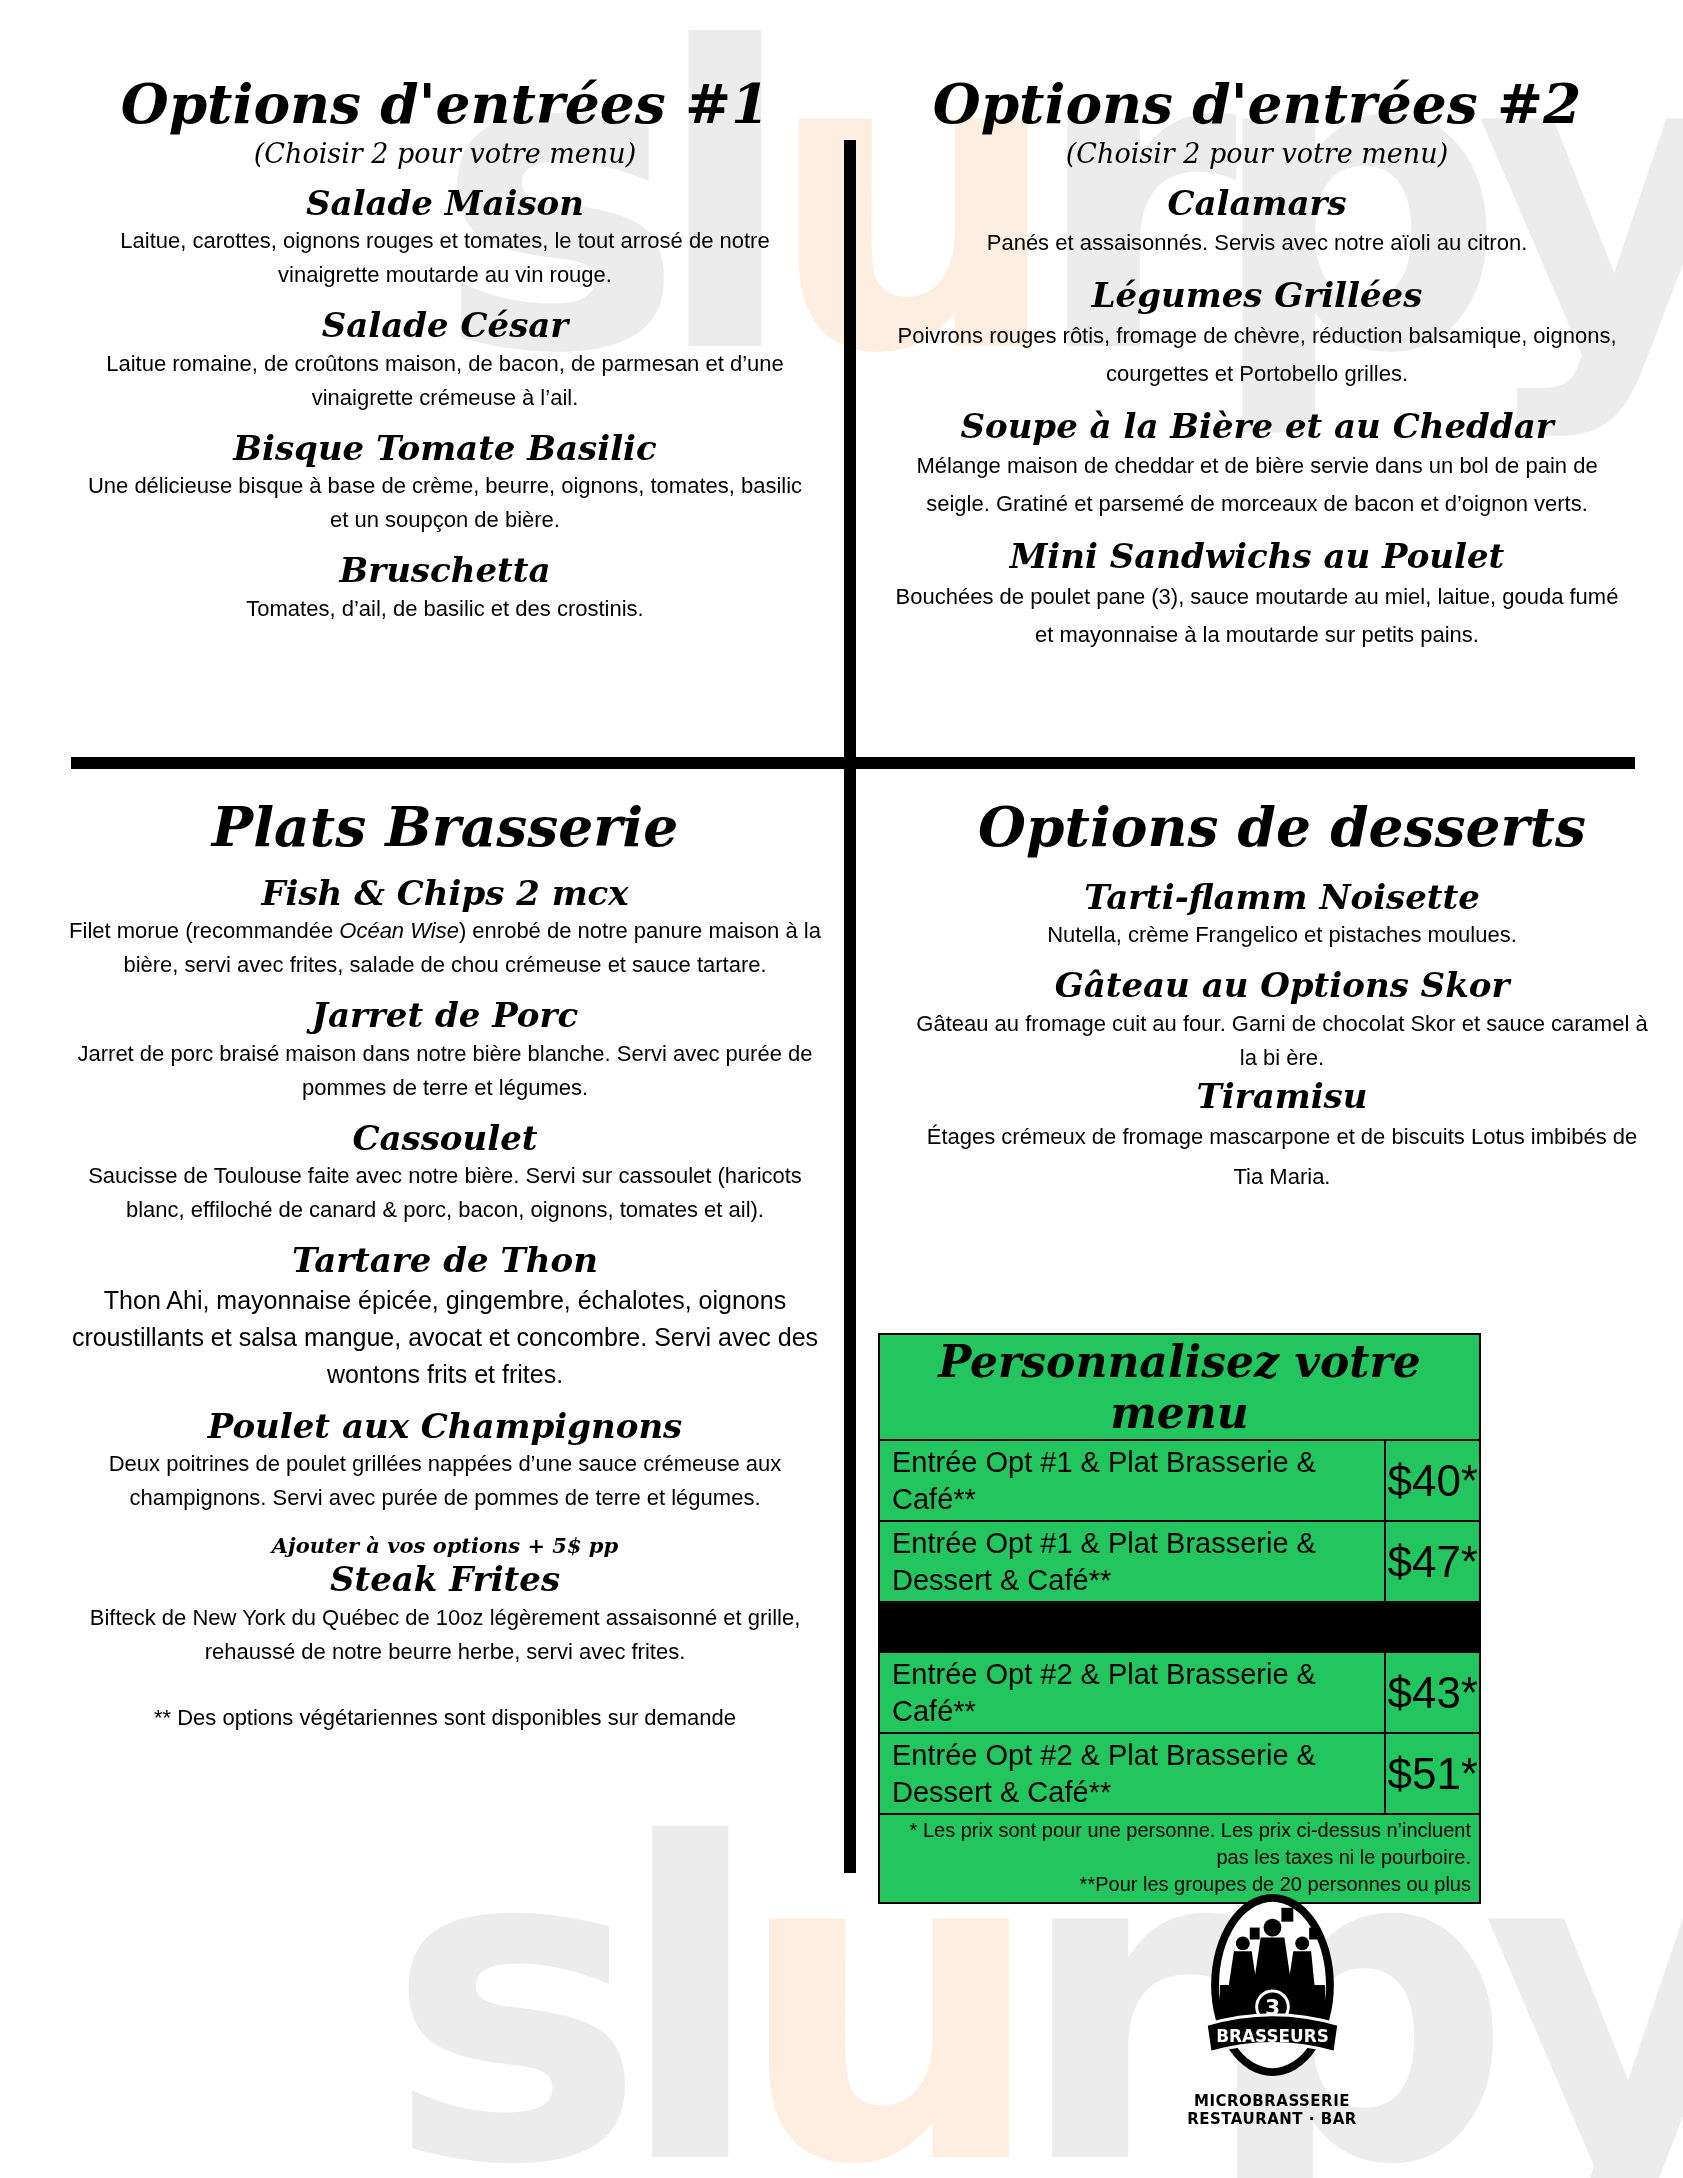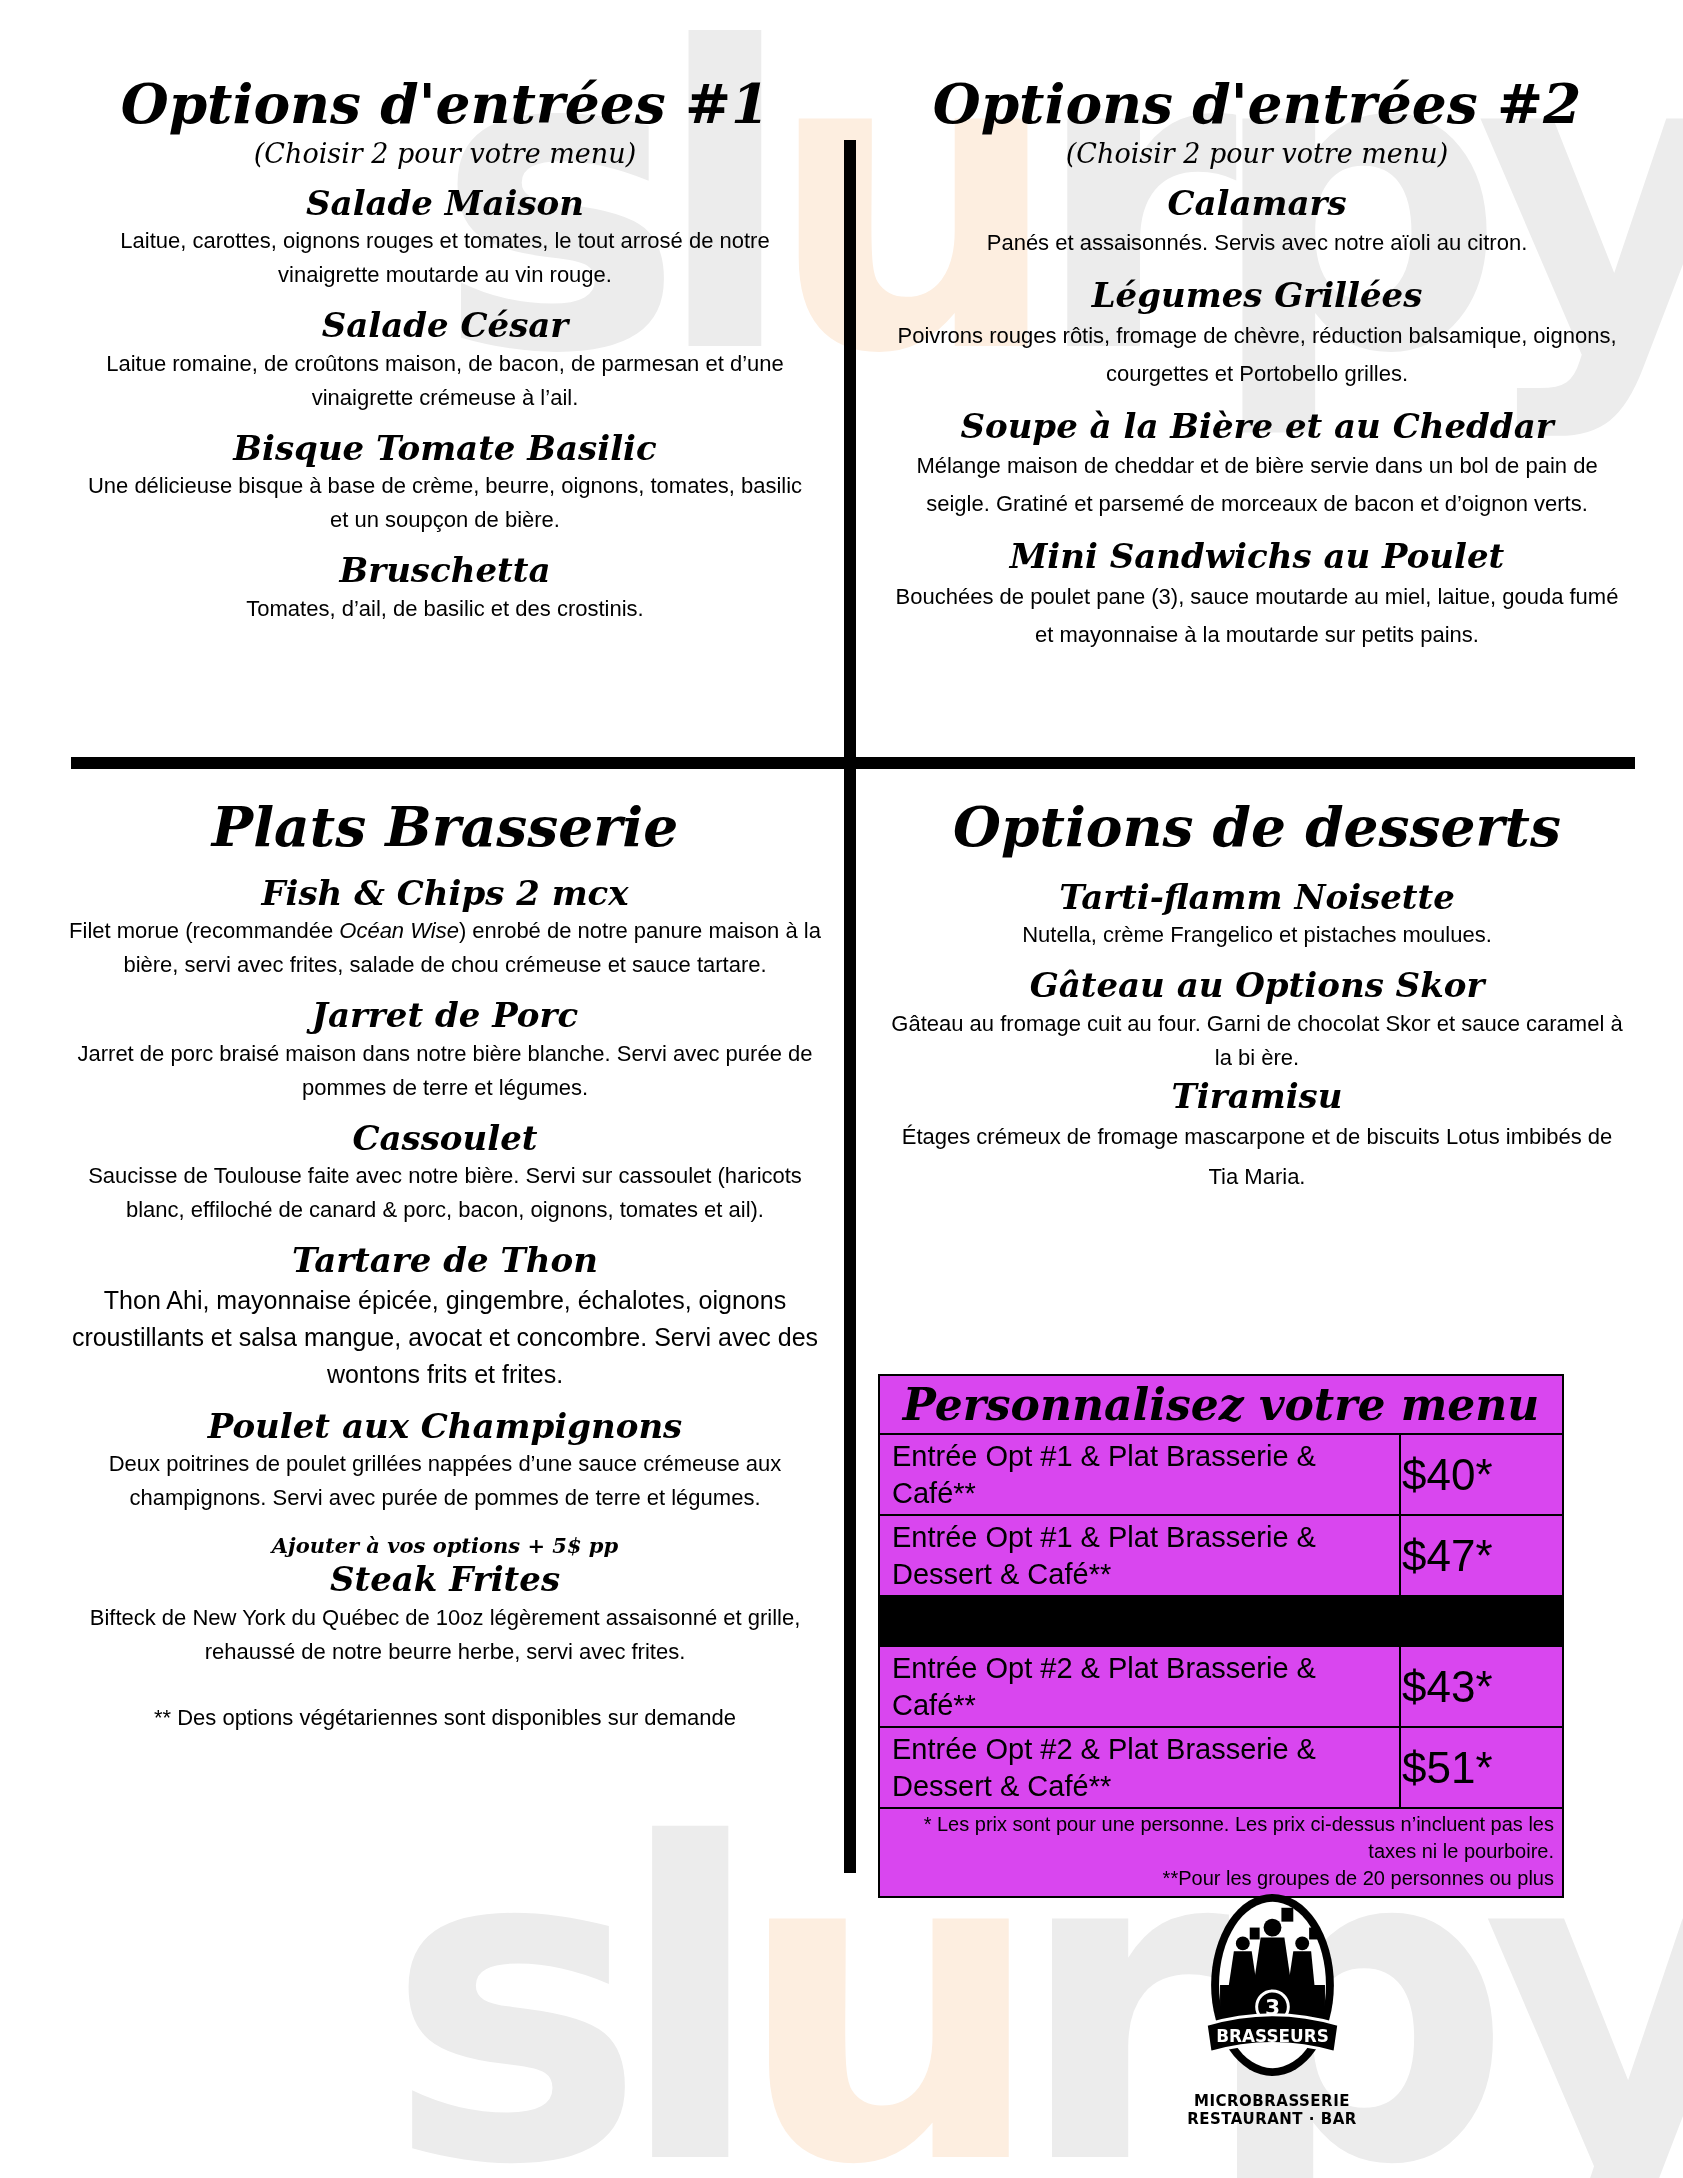--- a/index.html
+++ b/index.html
@@ -8,36 +8,36 @@
   .watermark { position: absolute; font-family: "DejaVu Sans", sans-serif; font-weight: bold; pointer-events: none; user-select: none; }
   .wm-top { left: 436px; top: -40px; font-size: 416px; letter-spacing: -30px; transform: rotate(0deg); }
   .wm-bot { left: 386px; top: 1752px; font-size: 436px; letter-spacing: -30px; }
   .wm-grey { color: #ececec; }
   .wm-orange { color: #fdeee0; }
 
   .quadrant { position: absolute; text-align: center; }
   .q1 { left: 59px; top: 74px; width: 772px; }
   .q2 { left: 871px; top: 74px; width: 772px; }
   .q3 { left: 59px; top: 797px; width: 772px; }
-  .q4 { left: 871px; top: 797px; width: 772px; }
+  .q4 { left: 896px; top: 797px; width: 772px; }
 
   .section-title { font-family: "DejaVu Serif", serif; font-style: italic; font-size: 55px; line-height: 1.1; margin: 0; }
   .section-sub { font-family: "DejaVu Serif", serif; font-style: italic; font-size: 27px; line-height: 1.2; margin: 3px 0 12px 0; }
   .item-name { font-family: "DejaVu Serif", serif; font-style: italic; font-weight: bold; font-size: 34px; line-height: 1.25; margin: 0; }
   .item-desc { font-family: "Liberation Sans", sans-serif; font-size: 22px; line-height: 34px; margin: 0 auto 12px auto; width: 733px; }
   .q2 .item-desc { line-height: 38px; }
   .q3 .item-desc { line-height: 34px; width: 762px; }
   .ital { font-style: italic; }
   .note-small { font-family: "DejaVu Serif", serif; font-style: italic; font-weight: bold; font-size: 21px; margin: 18px 0 0 0; }
   .veg-note { font-family: "Liberation Sans", sans-serif; font-size: 22px; margin-top: 36px; }
 
   .vline { position: absolute; left: 844px; top: 140px; width: 12px; height: 1733px; background: #000; }
   .hline { position: absolute; left: 71px; top: 757px; width: 1564px; height: 12px; background: #000; }
 
-  .price-table { position: absolute; left: 878px; top: 1333px; width: 686px; border: 2px solid #000; border-collapse: collapse; background: #d946ef; margin-top: 41px; }
+  .price-table { position: absolute; left: 878px; top: 1333px; width: 603px; border: 2px solid #000; border-collapse: collapse; background: #22c55e; }
   .price-table td { border: 2px solid #000; font-family: "Liberation Sans", sans-serif; }
   .pt-title { font-family: "DejaVu Serif", serif !important; font-style: italic; font-weight: bold; font-size: 44px; text-align: center; height: 55px; }
   .pt-label { font-size: 29px; line-height: 37px; padding: 2px 12px; width: 495px; height: 75px; vertical-align: middle; }
   .pt-price { font-size: 44px; text-align: left; vertical-align: middle; }
   .pt-black td { background: #000; height: 46px; }
   .pt-foot { font-size: 20px; line-height: 27px; text-align: right; padding: 2px 8px 4px 8px; }
 
   .logo { position: absolute; left: 1173px; top: 1886px; width: 198px; text-align: center; }
   .logo-caption { font-family: "DejaVu Sans", sans-serif; font-weight: bold; font-size: 15px; line-height: 18px; letter-spacing: 0.5px; margin-top: 4px; }
 </style>

